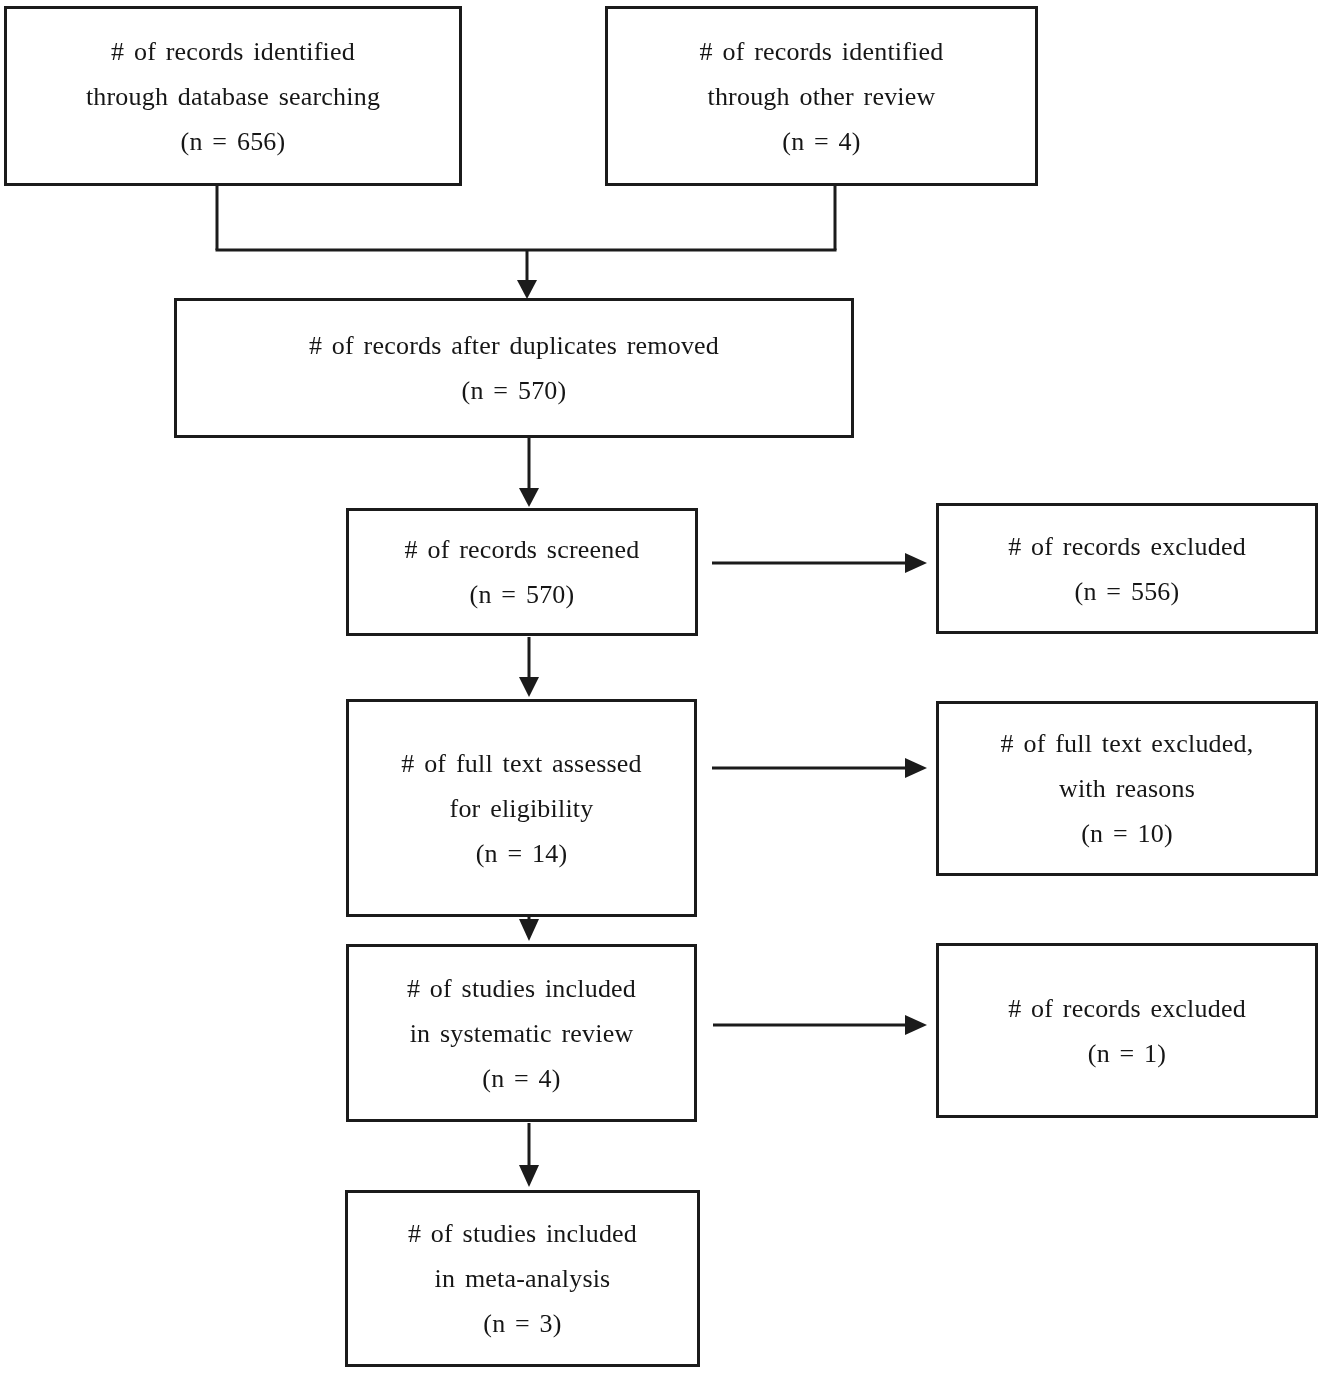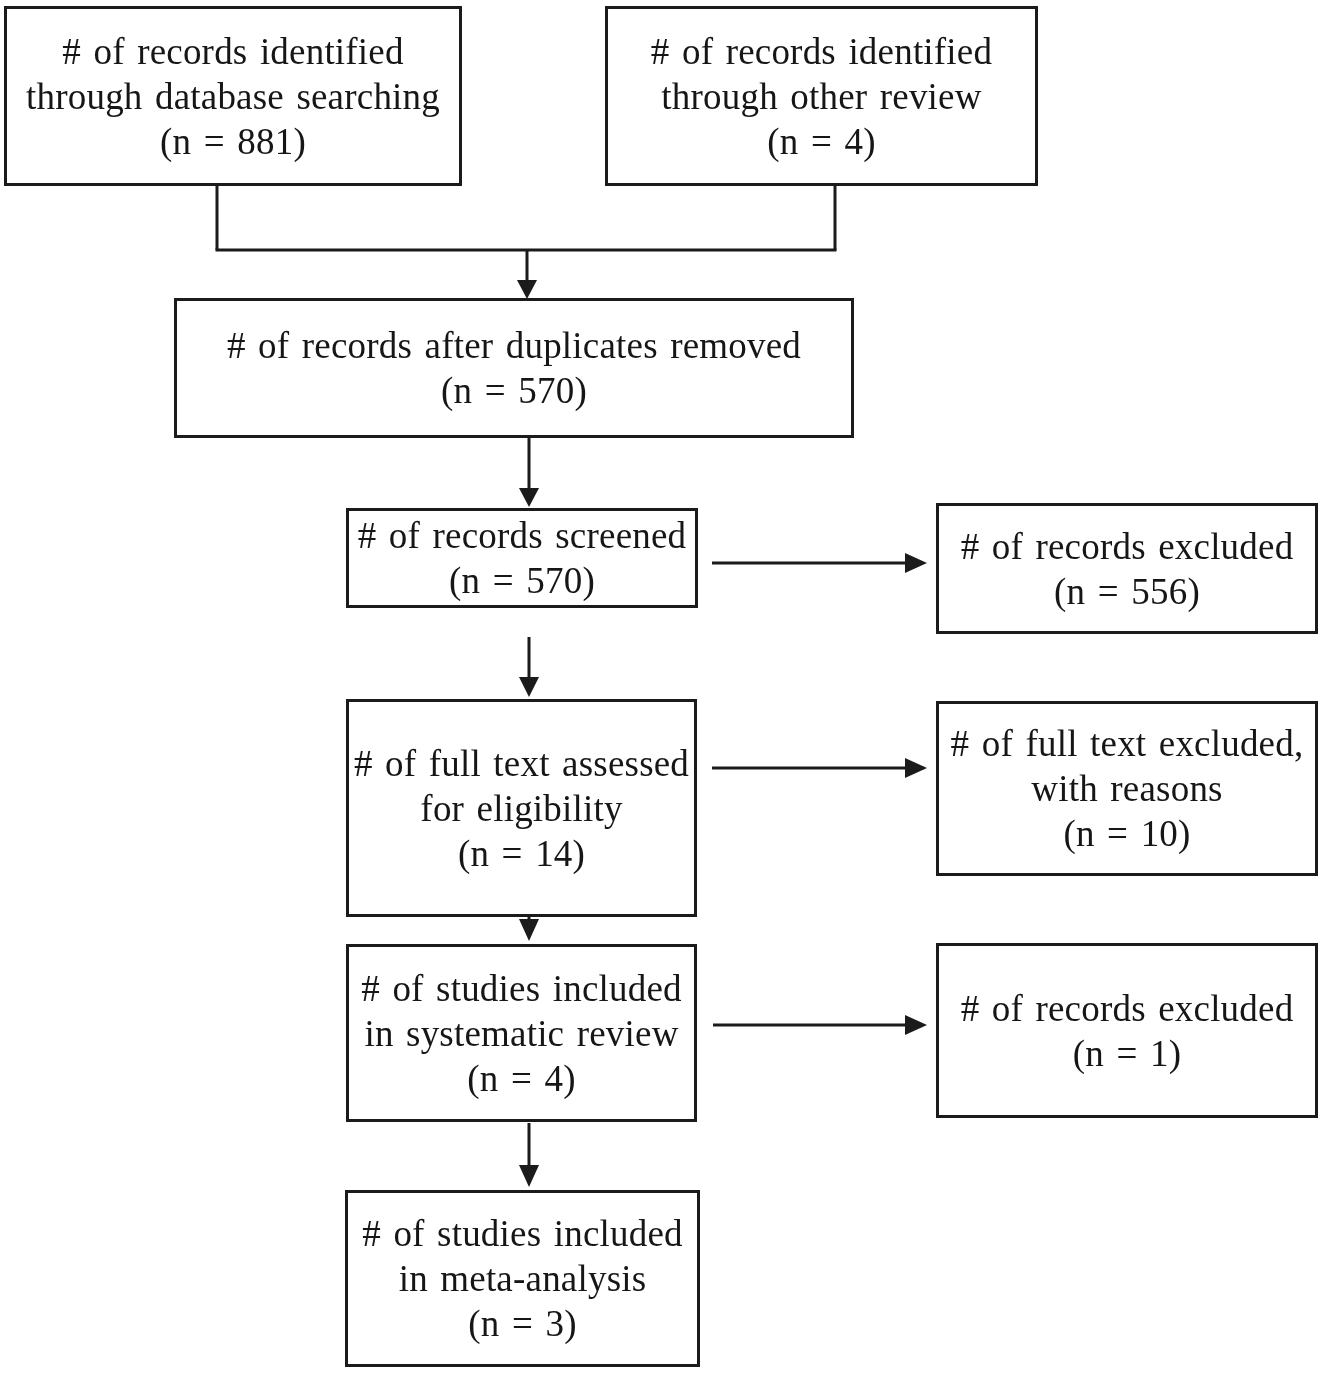--- a/index.html
+++ b/index.html
@@ -21,30 +21,30 @@
   .fbox {
     position: absolute;
     box-sizing: border-box;
     border: 3px solid #1b1b1b;
     background: #ffffff;
     display: flex;
     flex-direction: column;
     justify-content: center;
     align-items: center;
     text-align: center;
-    font-size: 37px;
+    font-size: 26px;
     line-height: 45px;
     color: #161616;
     word-spacing: 3px;
     letter-spacing: 0.2px;
   }
   .b1  { left: 4px;   top: 6px;    width: 458px; height: 180px; }
   .b2  { left: 605px; top: 6px;    width: 433px; height: 180px; }
   .b3  { left: 174px; top: 298px;  width: 680px; height: 140px; }
-  .b4  { left: 346px; top: 508px;  width: 352px; height: 100px; }
+  .b4  { left: 346px; top: 508px;  width: 352px; height: 128px; }
   .b5  { left: 936px; top: 503px;  width: 382px; height: 131px; }
   .b6  { left: 346px; top: 699px;  width: 351px; height: 218px; }
   .b7  { left: 936px; top: 701px;  width: 382px; height: 175px; text-align: center; }
   .b8  { left: 346px; top: 944px;  width: 351px; height: 178px; }
   .b9  { left: 936px; top: 943px;  width: 382px; height: 175px; }
   .b10 { left: 345px; top: 1190px; width: 355px; height: 177px; }
 </style>
 </head>
 <body>
 
@@ -77,21 +77,21 @@
     <line x1="712" y1="768" x2="906" y2="768"></line>
     <polygon points="905,758 905,778 927,768"></polygon>
 
     <line x1="713" y1="1025" x2="906" y2="1025"></line>
     <polygon points="905,1015 905,1035 927,1025"></polygon>
   </svg>
 
   <div class="fbox b1">
     <div># of records identified</div>
     <div>through database searching</div>
-    <div>(n = 881)</div>
+    <div>(n = 656)</div>
   </div>
 
   <div class="fbox b2">
     <div># of records identified</div>
     <div>through other review</div>
     <div>(n = 4)</div>
   </div>
 
   <div class="fbox b3">
     <div># of records after duplicates removed</div>

